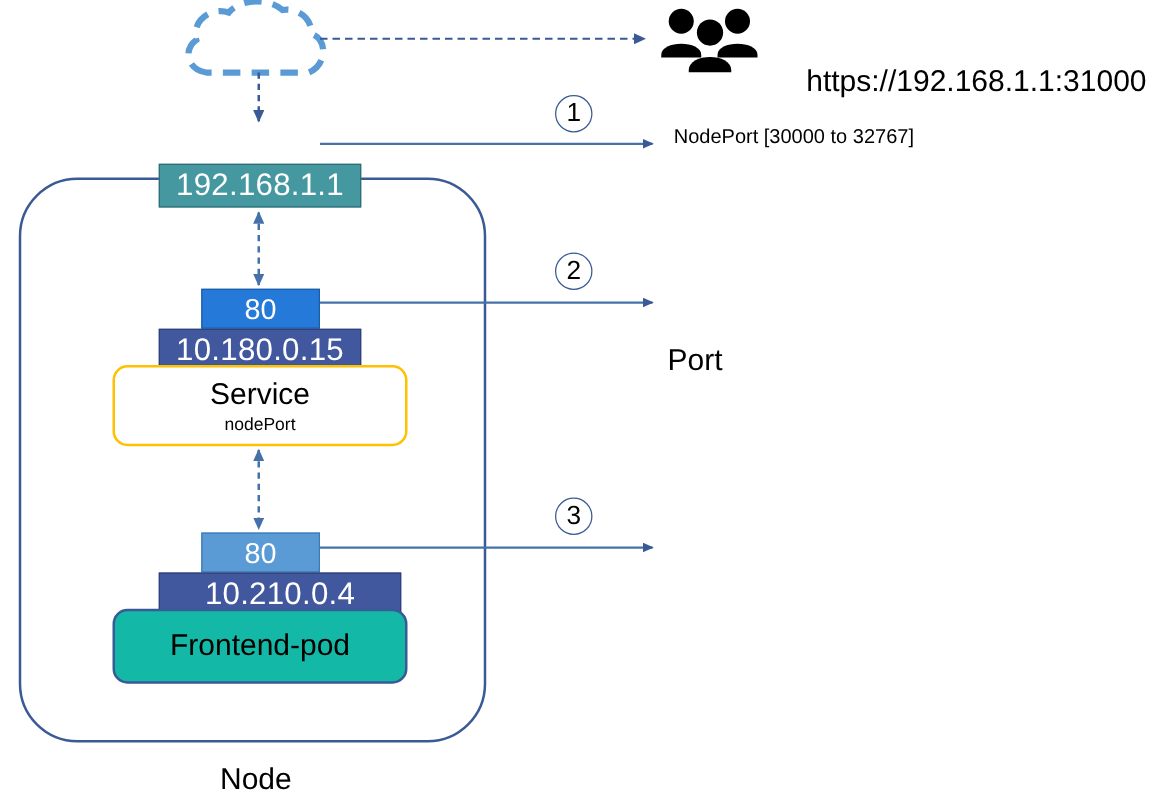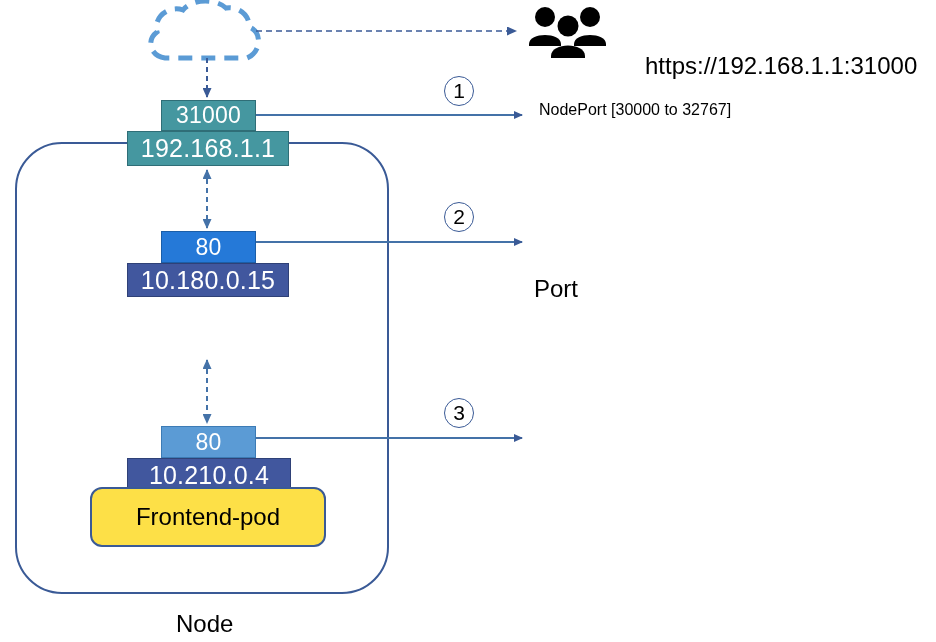--- a/index.html
+++ b/index.html
@@ -62,21 +62,21 @@
     border: 1px solid #2f4177;
     font-size: 25px;
   }
   .box-port-pod {
     left: 161px; top: 426px; width: 95px; height: 32px;
     background: #5b9bd5;
     border: 1px solid #3c7bb5;
     font-size: 23px;
   }
   .box-ip-pod {
-    left: 127px; top: 458px; width: 164px; height: 34px;
+    left: 127px; top: 458px; width: 194px; height: 34px;
     background: #41579e;
     border: 1px solid #2f4177;
     font-size: 25px;
   }
   
   .rbox {
     position: absolute;
     box-sizing: border-box;
     display: flex;
     flex-direction: column;
@@ -97,21 +97,21 @@
   }
   .service-sub {
     font-size: 14px;
     color: #000000;
     margin-top: 3px;
   }
   .pod-box {
     left: 90px; top: 487px; width: 236px; height: 60px;
     border: 2px solid #3a5a96;
     border-radius: 12px;
-    background: #fde047;
+    background: #14b8a6;
   }
   .pod-title {
     font-size: 24px;
     color: #000000;
   }
   
   .label {
     position: absolute;
     color: #000000;
     white-space: nowrap;
@@ -197,33 +197,34 @@
     <circle cx="18" cy="11" r="10" fill="#000000"></circle>
     <path d="M2 38 C2 26, 34 26, 34 38 L34 40 L2 40 Z" fill="#000000"></path>
 
     <circle cx="63" cy="11" r="10" fill="#000000"></circle>
     <path d="M47 38 C47 26, 79 26, 79 38 L79 40 L47 40 Z" fill="#000000"></path>
 
     <circle cx="41" cy="20" r="10.5" fill="#000000"></circle>
     <path d="M24 50 C24 36, 58 36, 58 50 L58 52 L24 52 Z" fill="#000000"></path>
   </svg>
 
-  <div class="box box-port-node">
-    <span>31000</span>
-  </div>
   <div class="box box-ip-node">
     <span>192.168.1.1</span>
   </div>
 
   <div class="box box-port-service">
     <span>80</span>
   </div>
   <div class="box box-ip-service">
     <span>10.180.0.15</span>
   </div>
+  <div class="rbox service-box">
+    <div class="service-title">Service</div>
+    <div class="service-sub">nodePort</div>
+  </div>
 
   <div class="box box-port-pod">
     <span>80</span>
   </div>
   <div class="box box-ip-pod">
     <span>10.210.0.4</span>
   </div>
   <div class="rbox pod-box">
     <div class="pod-title">Frontend-pod</div>
   </div>

